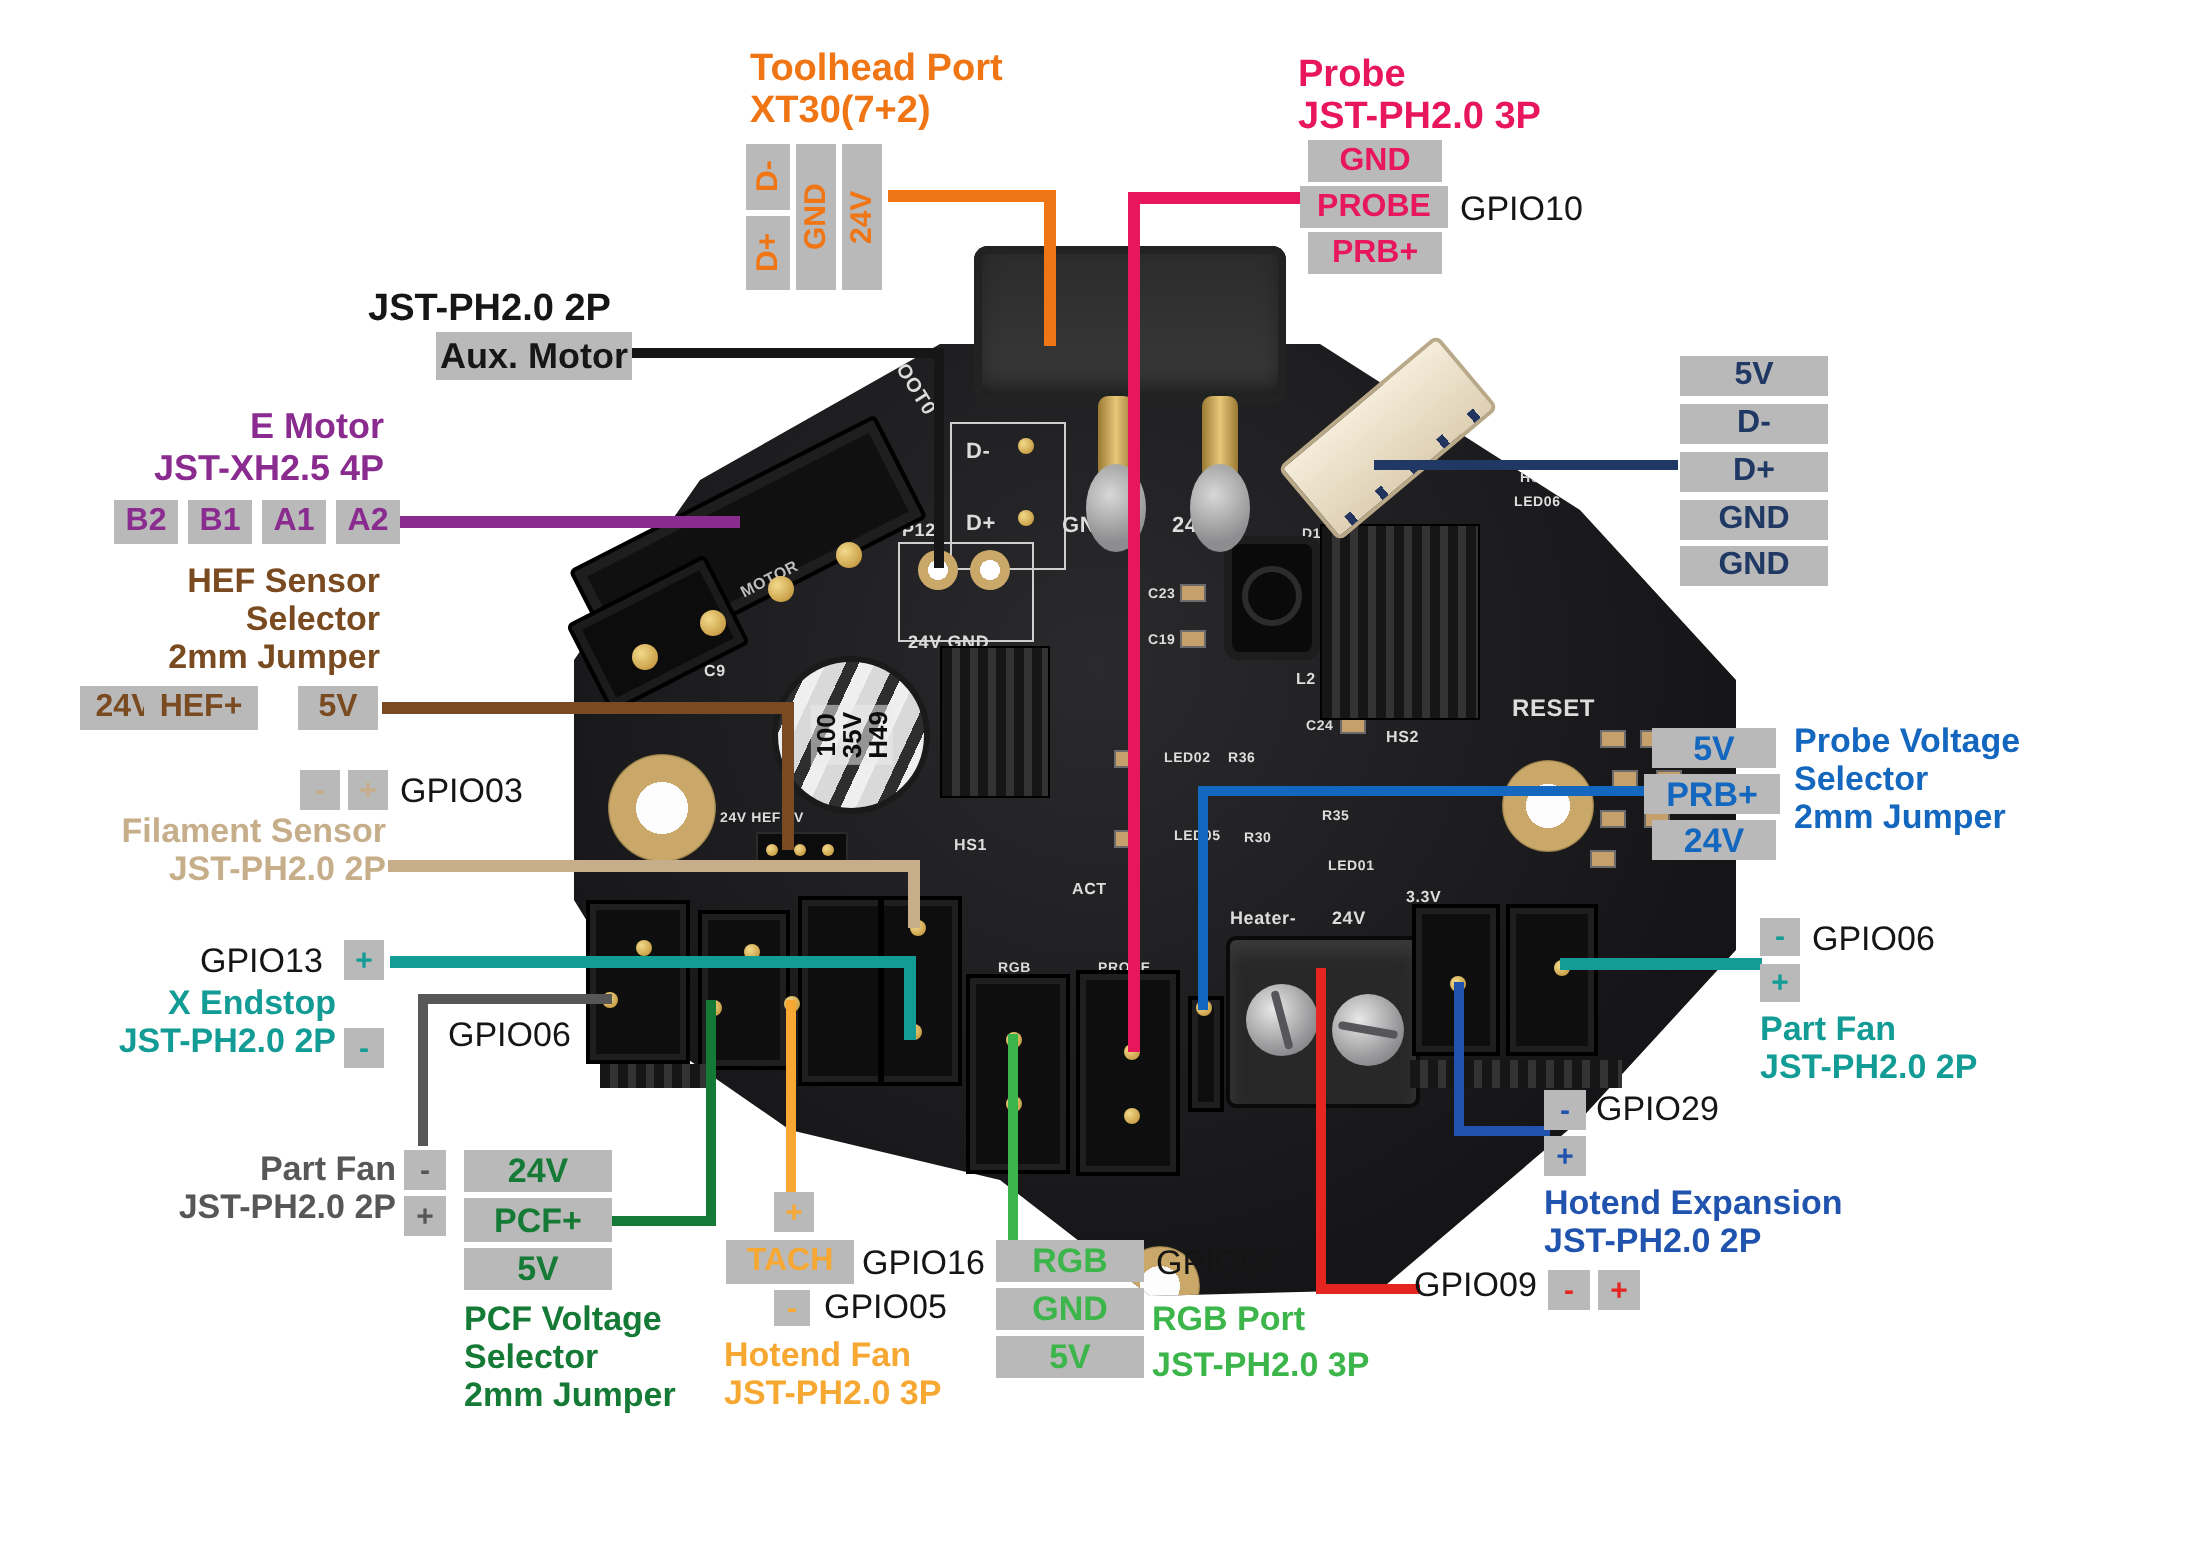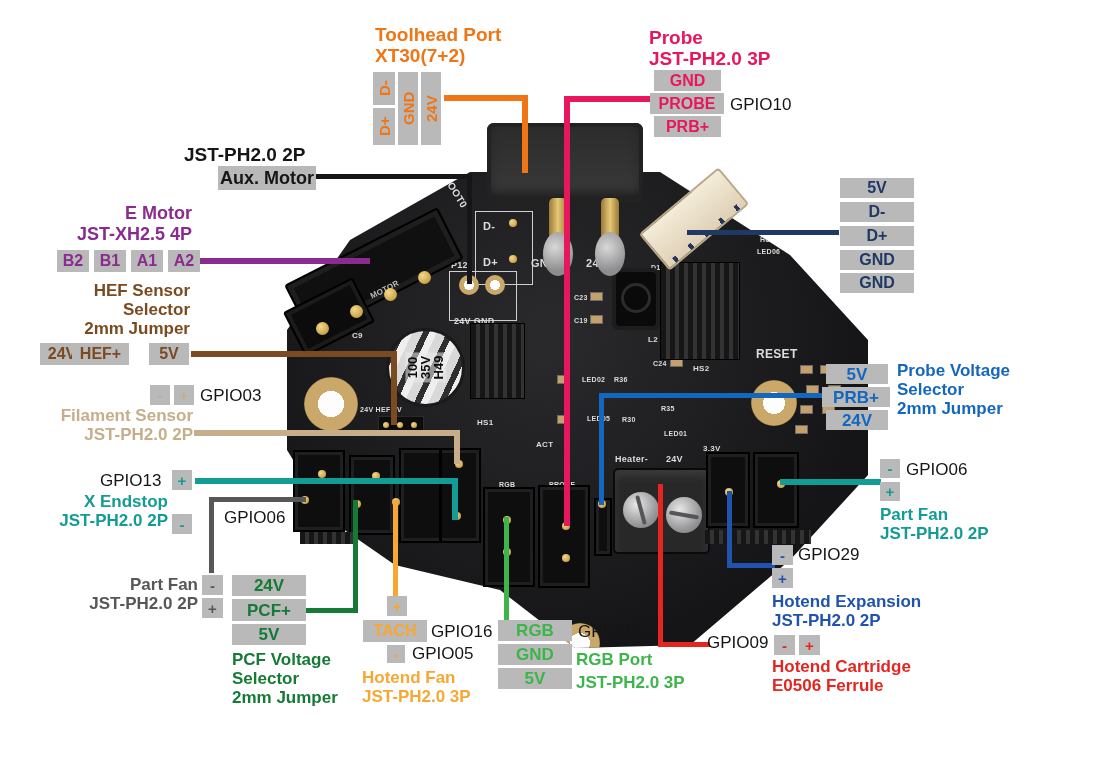--- a/index.html
+++ b/index.html
@@ -308,24 +308,20 @@
   <div class="pbox gr" style="left:498px;top:644px;width:74px;height:21px;font-size:17px">GND</div>
   <div class="pbox gr" style="left:498px;top:668px;width:74px;height:21px;font-size:17px">5V</div>
   <div class="ttl2 gr" style="left:576px;top:648px;line-height:23px">
     <div>RGB Port</div>
       <div>JST-PH2.0 3P</div>
   </div>
 
   <div class="gpio" style="left:707px;top:633px">GPIO09</div>
   <div class="sq rd" style="left:774px;top:635px;width:21px">-</div>
   <div class="sq rd" style="left:799px;top:635px;width:21px">+</div>
-  <div class="ttl2 rd" style="left:772px;top:657px">
-    <div>Hotend Cartridge</div>
-      <div>E0506 Ferrule</div>
-  </div>
 
   <div class="sq ro" style="left:772px;top:545px;width:21px">-</div>
   <div class="sq ro" style="left:772px;top:568px;width:21px">+</div>
   <div class="gpio" style="left:798px;top:545px">GPIO29</div>
   <div class="ttl2 ro" style="left:772px;top:592px">
     <div>Hotend Expansion</div>
       <div>JST-PH2.0 2P</div>
   </div>
 
   <div class="sq te" style="left:880px;top:459px;height:19px">-</div>

